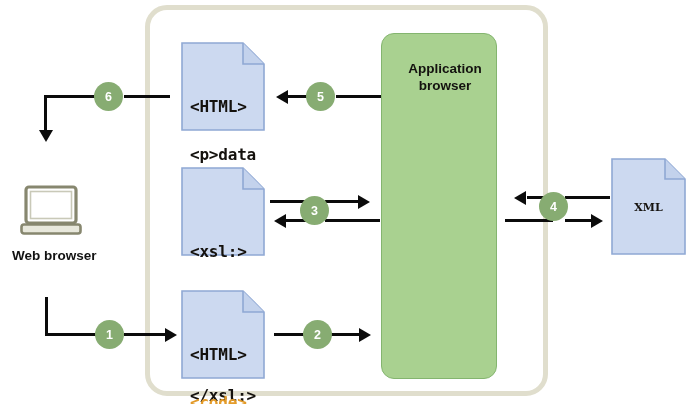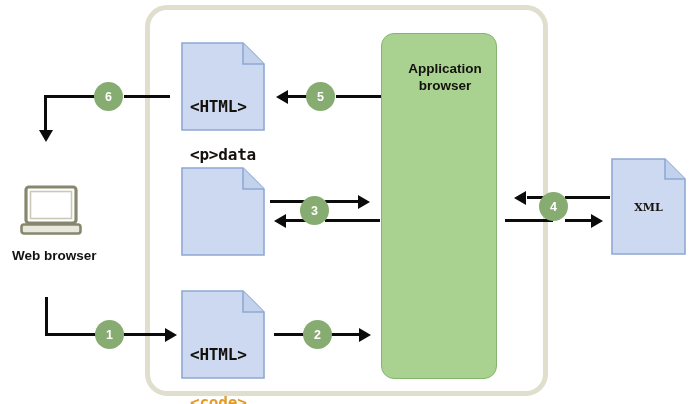--- a/index.html
+++ b/index.html
@@ -129,20 +129,21 @@
       <div>&lt;/HTML&gt;</div>
     </div>
   </div>
 
   <div class="doc" style="left:181px;top:167px;width:84px;height:89px;">
     <svg class="page" viewBox="0 0 84 89" preserveAspectRatio="none">
       <path d="M1,1 L62,1 L83,22 L83,88 L1,88 Z" fill="#ccd9f0" stroke="#8fa8d4" stroke-width="1.6"></path>
       <path d="M62,1 L62,22 L83,22" fill="#c3d2ec" stroke="#8fa8d4" stroke-width="1.6"></path>
     </svg>
     <div class="code" style="left:9px;top:25px;line-height:24px;">
+      <div>&lt;xsl:&gt;</div>
       <div>&nbsp;</div>
       <div>&lt;/xsl:&gt;</div>
     </div>
   </div>
 
   <div class="doc" style="left:181px;top:290px;width:84px;height:89px;">
     <svg class="page" viewBox="0 0 84 89" preserveAspectRatio="none">
       <path d="M1,1 L62,1 L83,22 L83,88 L1,88 Z" fill="#ccd9f0" stroke="#8fa8d4" stroke-width="1.6"></path>
       <path d="M62,1 L62,22 L83,22" fill="#c3d2ec" stroke="#8fa8d4" stroke-width="1.6"></path>
     </svg>

